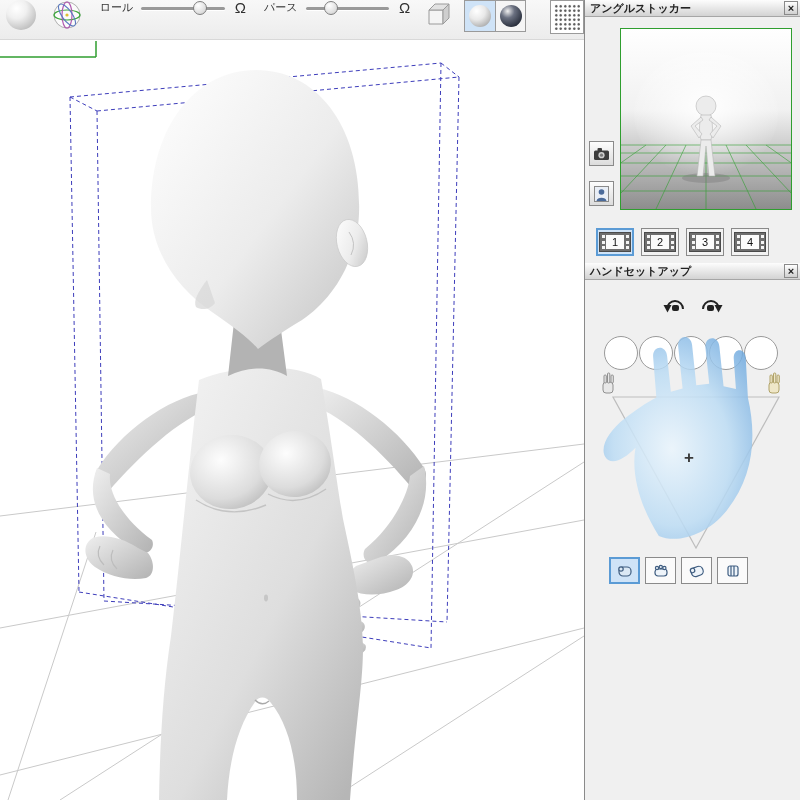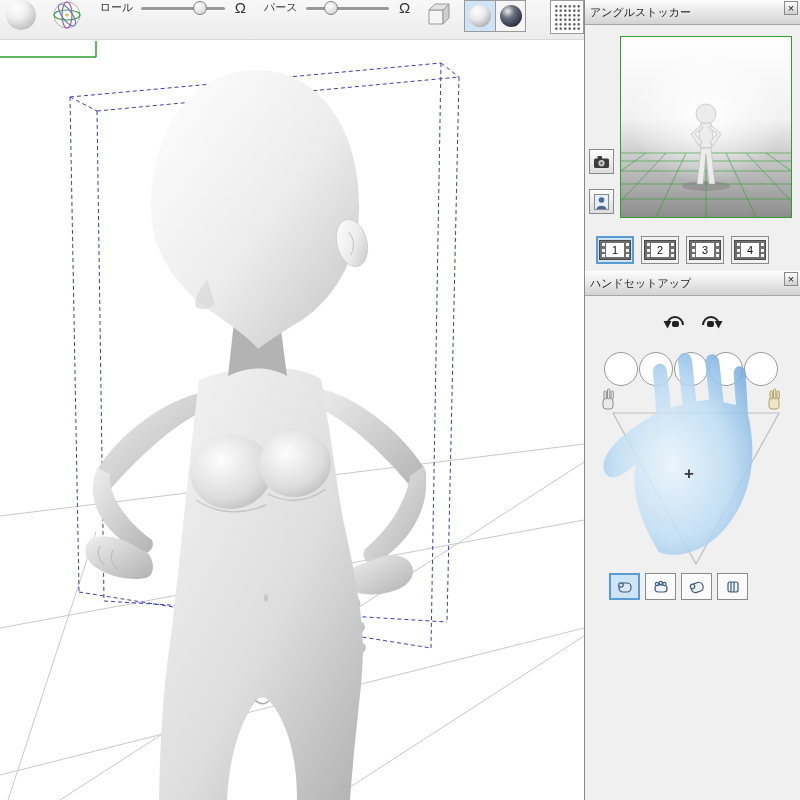--- a/index.html
+++ b/index.html
@@ -31,21 +31,21 @@
   .sphere.light{background:radial-gradient(circle at 35% 28%,#ffffff 0%,#e9e9e9 40%,#8f8f8f 100%);}
   .sphere.dark{background:radial-gradient(circle at 35% 28%,#f0f0f0 0%,#6a7080 32%,#1d2330 85%);}
   .tone-btn{width:34px;height:34px;margin-left:24px;border:1px solid #9a9a9a;background:#fff;
     display:flex;align-items:center;justify-content:center;}
   .tone-pattern{width:26px;height:26px;
     background-image:radial-gradient(circle,#555 1.1px,transparent 1.35px);background-size:4.5px 4.5px;}
 
   
   .side{position:absolute;left:584px;top:0;width:216px;height:800px;background:#f0f0f0;border-left:1px solid #8a8a8a;}
   .panel-title{position:relative;height:17px;background:linear-gradient(#fdfdfd,#d3d3d3);
-    border-bottom:1px solid #a6a6a6;font-size:11px;color:#222;display:flex;align-items:center;padding:12px 5px;}
+    border-bottom:1px solid #a6a6a6;font-size:11px;color:#222;display:flex;align-items:center;padding:4px 5px;font-weight:bold;}
   .close-btn{position:absolute;right:2px;top:1px;width:14px;height:14px;border:1px solid #8a8a8a;
     background:linear-gradient(#fff,#d0d0d0);font-size:11px;line-height:12px;text-align:center;color:#222;}
 
   .as-content{position:relative;height:246px;}
   .as-preview{position:absolute;left:35px;top:11px;width:172px;height:182px;border:1px solid #2f9e2f;
     background:linear-gradient(#ffffff 0%,#f1f1f1 45%,#8d8d8d 100%);overflow:hidden;}
   .side-btn{position:absolute;left:4px;width:25px;height:25px;border:1px solid #8a8a8a;
     background:linear-gradient(#fdfdfd,#dcdcdc);display:flex;align-items:center;justify-content:center;}
   .side-btn.cam{top:124px;}
   .side-btn.fig{top:164px;}

